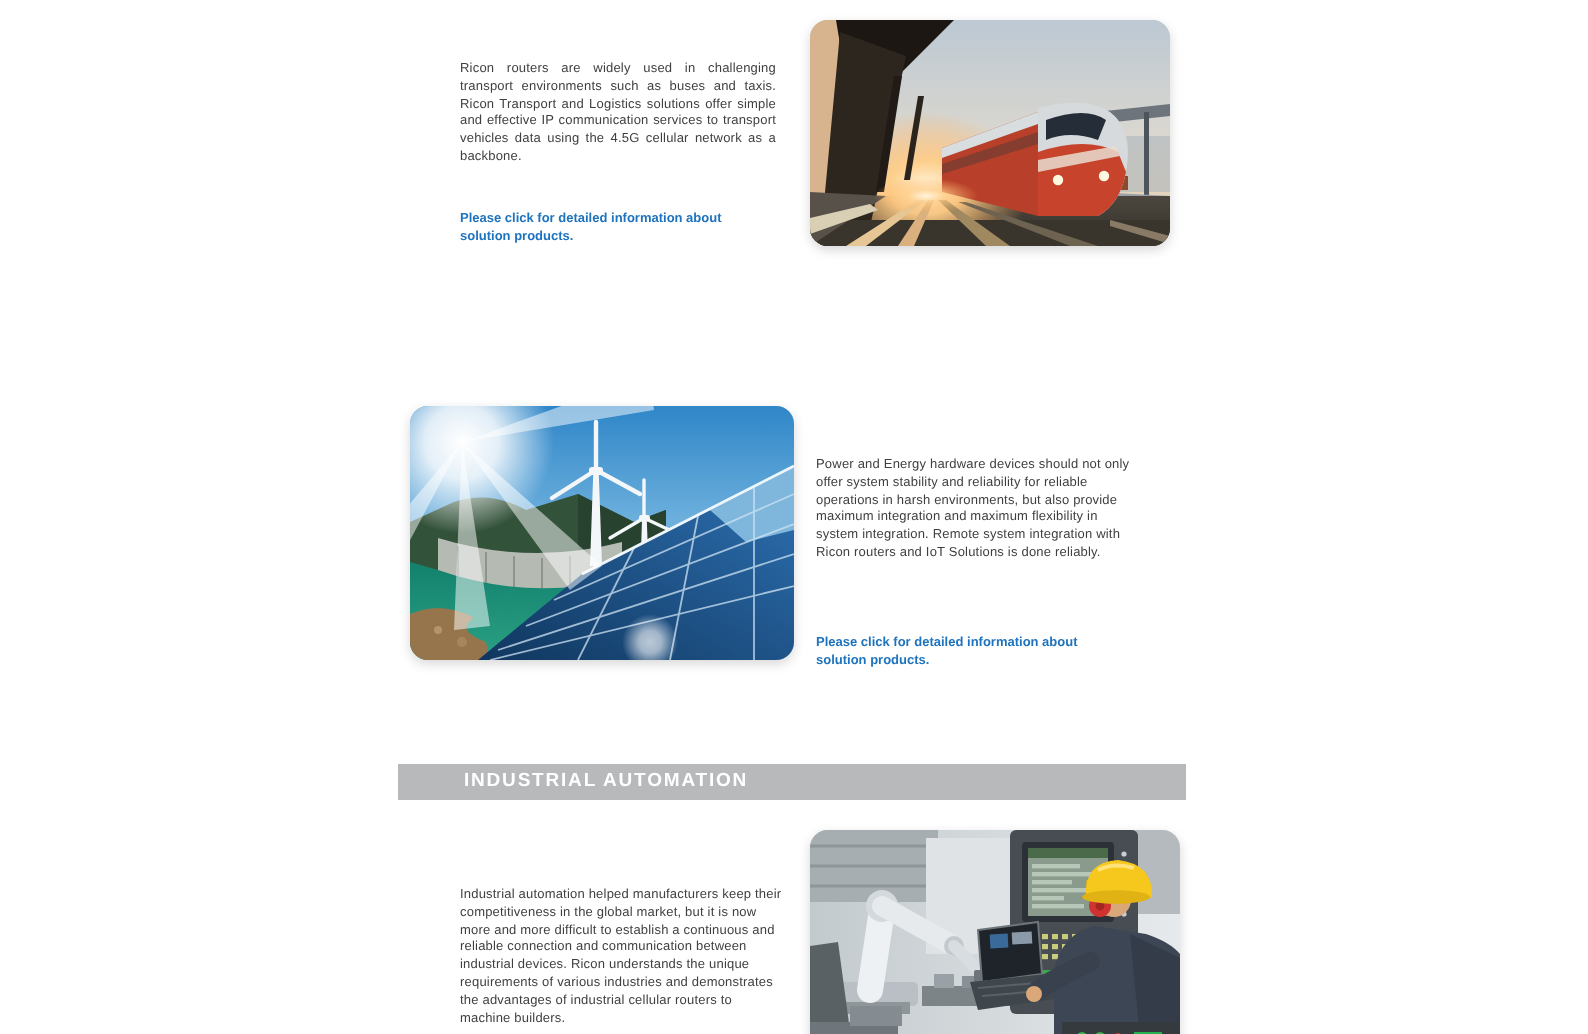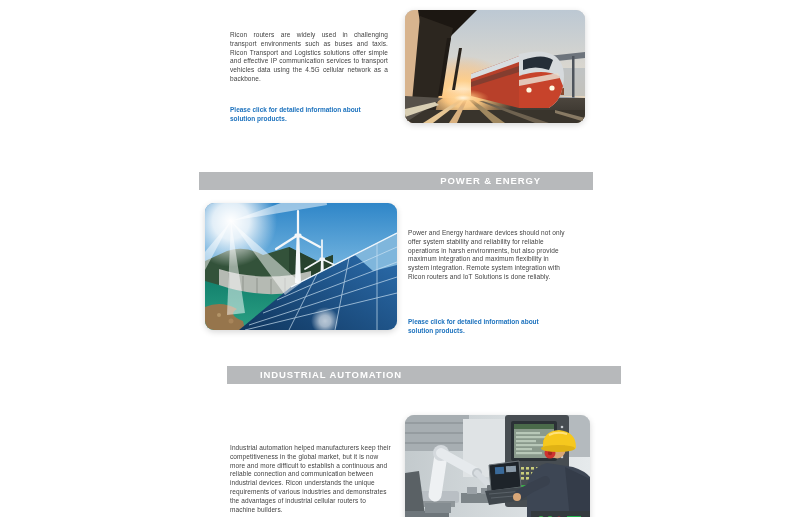--- a/index.html
+++ b/index.html
@@ -30,21 +30,21 @@
     box-shadow:0 2px 6px rgba(0,0,0,.16); background:#ccc;
   }
   .photo svg { display:block; width:100%; height:100%; }
   .p-transport-text { left:230px; top:31px;  width:158px; }
   .p-transport-link { left:230px; top:105px; width:148px; }
   .photo-train      { left:405px; top:10px;  width:180px; height:113px; }
   .banner-power     { top:172px; }
   .photo-energy     { left:205px; top:203px; width:192px; height:127px; }
   .p-power-text     { left:408px; top:229px; width:160px; }
   .p-power-link     { left:408px; top:317px; width:148px; }
-  .banner-industrial{ top:366px;margin-left:28px; }
+  .banner-industrial{ top:382px; }
   .p-ind-text       { left:230px; top:444px; width:162px; }
   .photo-industrial { left:405px; top:415px; width:185px; height:115px; }
 </style>
 </head>
 <body>
 
 <div class="page">
 
   <p class="body-text justify p-transport-text">Ricon routers are widely used in challenging transport environments such as buses and taxis. Ricon Transport and Logistics solutions offer simple and effective IP communication services to transport vehicles data using the 4.5G cellular network as a backbone.</p>
 
@@ -102,23 +102,20 @@
       <polygon points="44,113 52,113 62,90 59,90" fill="#d9b07e"></polygon>
       <polygon points="88,113 100,113 68,90 64,90" fill="#a08860"></polygon>
       <polygon points="130,113 144,113 78,91 74,91" fill="#6e6250"></polygon>
       <polygon points="150,100 180,108 180,112 150,103" fill="#887a64"></polygon>
       <polygon points="0,86 38,88 0,113" fill="#57514a"></polygon>
       <polygon points="0,99 30,92 34,95 0,107" fill="#d9cfb4"></polygon>
       <ellipse cx="58" cy="88" rx="26" ry="9" fill="url(#tsun)" opacity="0.8"></ellipse>
     </svg>
   </div>
 
-  <div class="banner banner-right banner-power">
-    <span>POWER &amp; ENERGY</span>
-  </div>
 
   <div class="photo photo-energy">
     <svg viewBox="0 0 192 127" preserveAspectRatio="none">
       <defs>
         <linearGradient id="psky" x1="0" y1="0" x2="0" y2="1">
           <stop offset="0" stop-color="#2f86c8"></stop>
           <stop offset="0.7" stop-color="#8ec6e8"></stop>
           <stop offset="1" stop-color="#b8dcf2"></stop>
         </linearGradient>
         <radialGradient id="psun" cx="0.5" cy="0.5" r="0.5">

